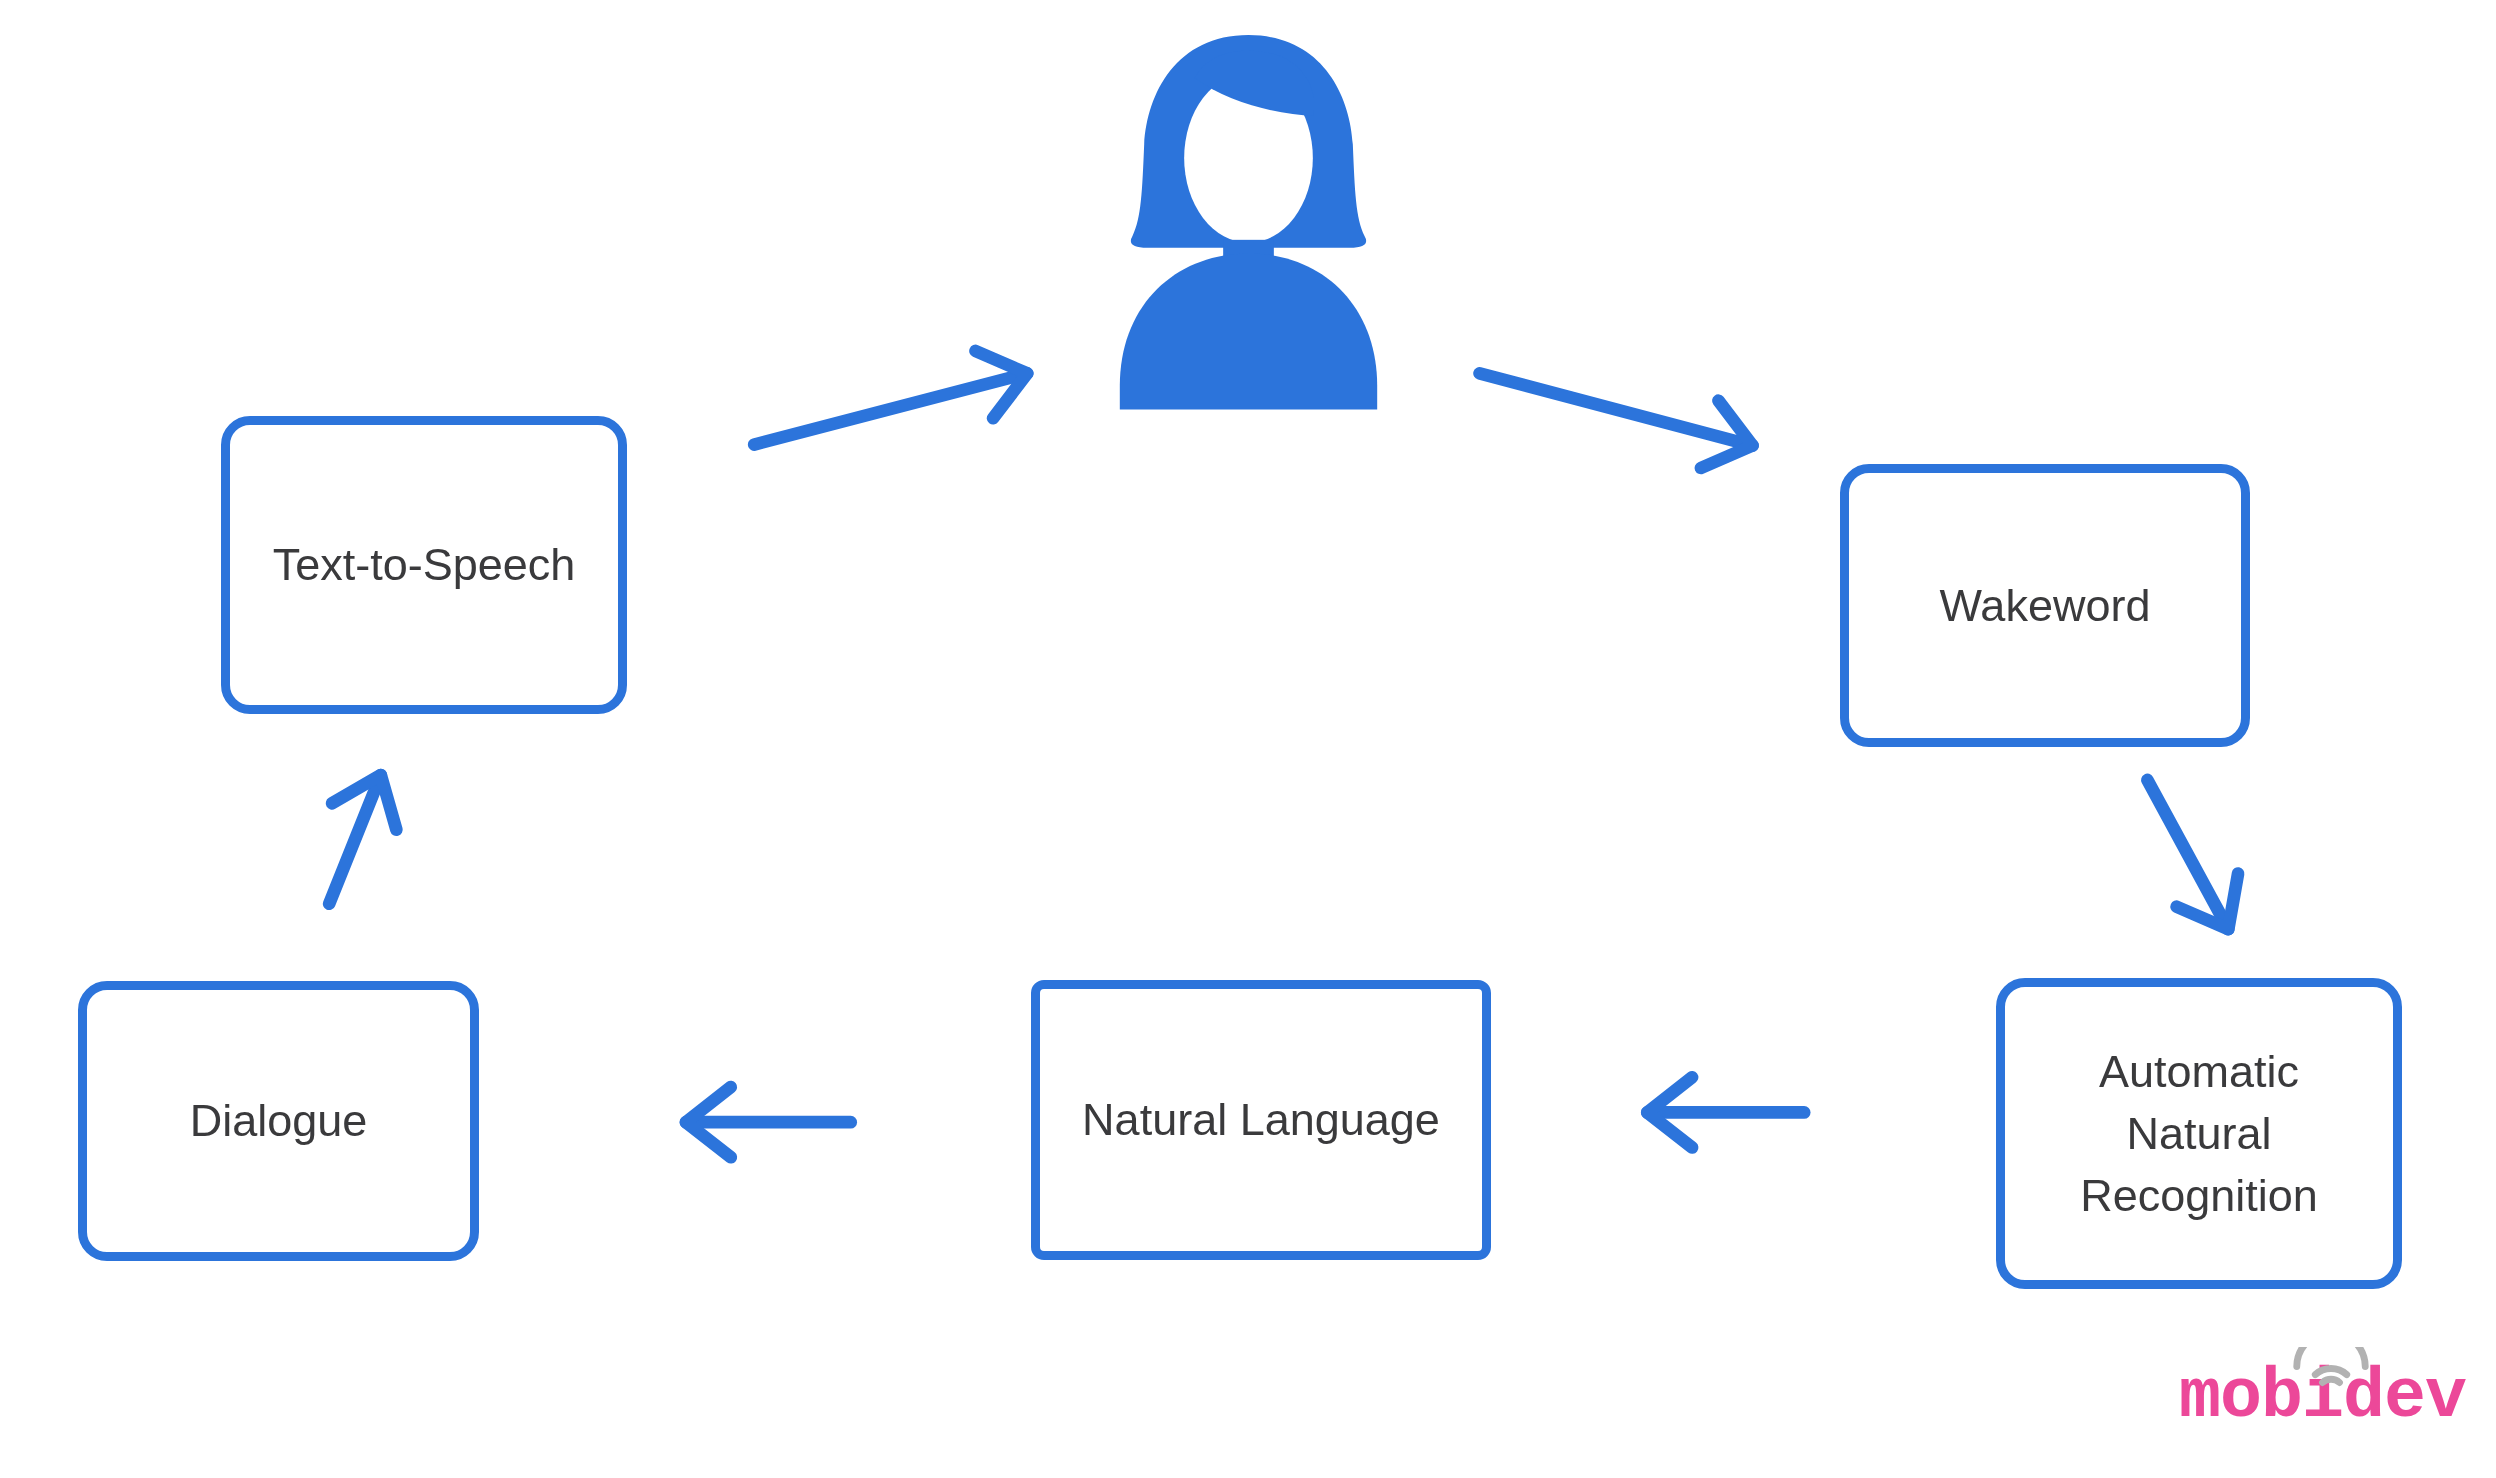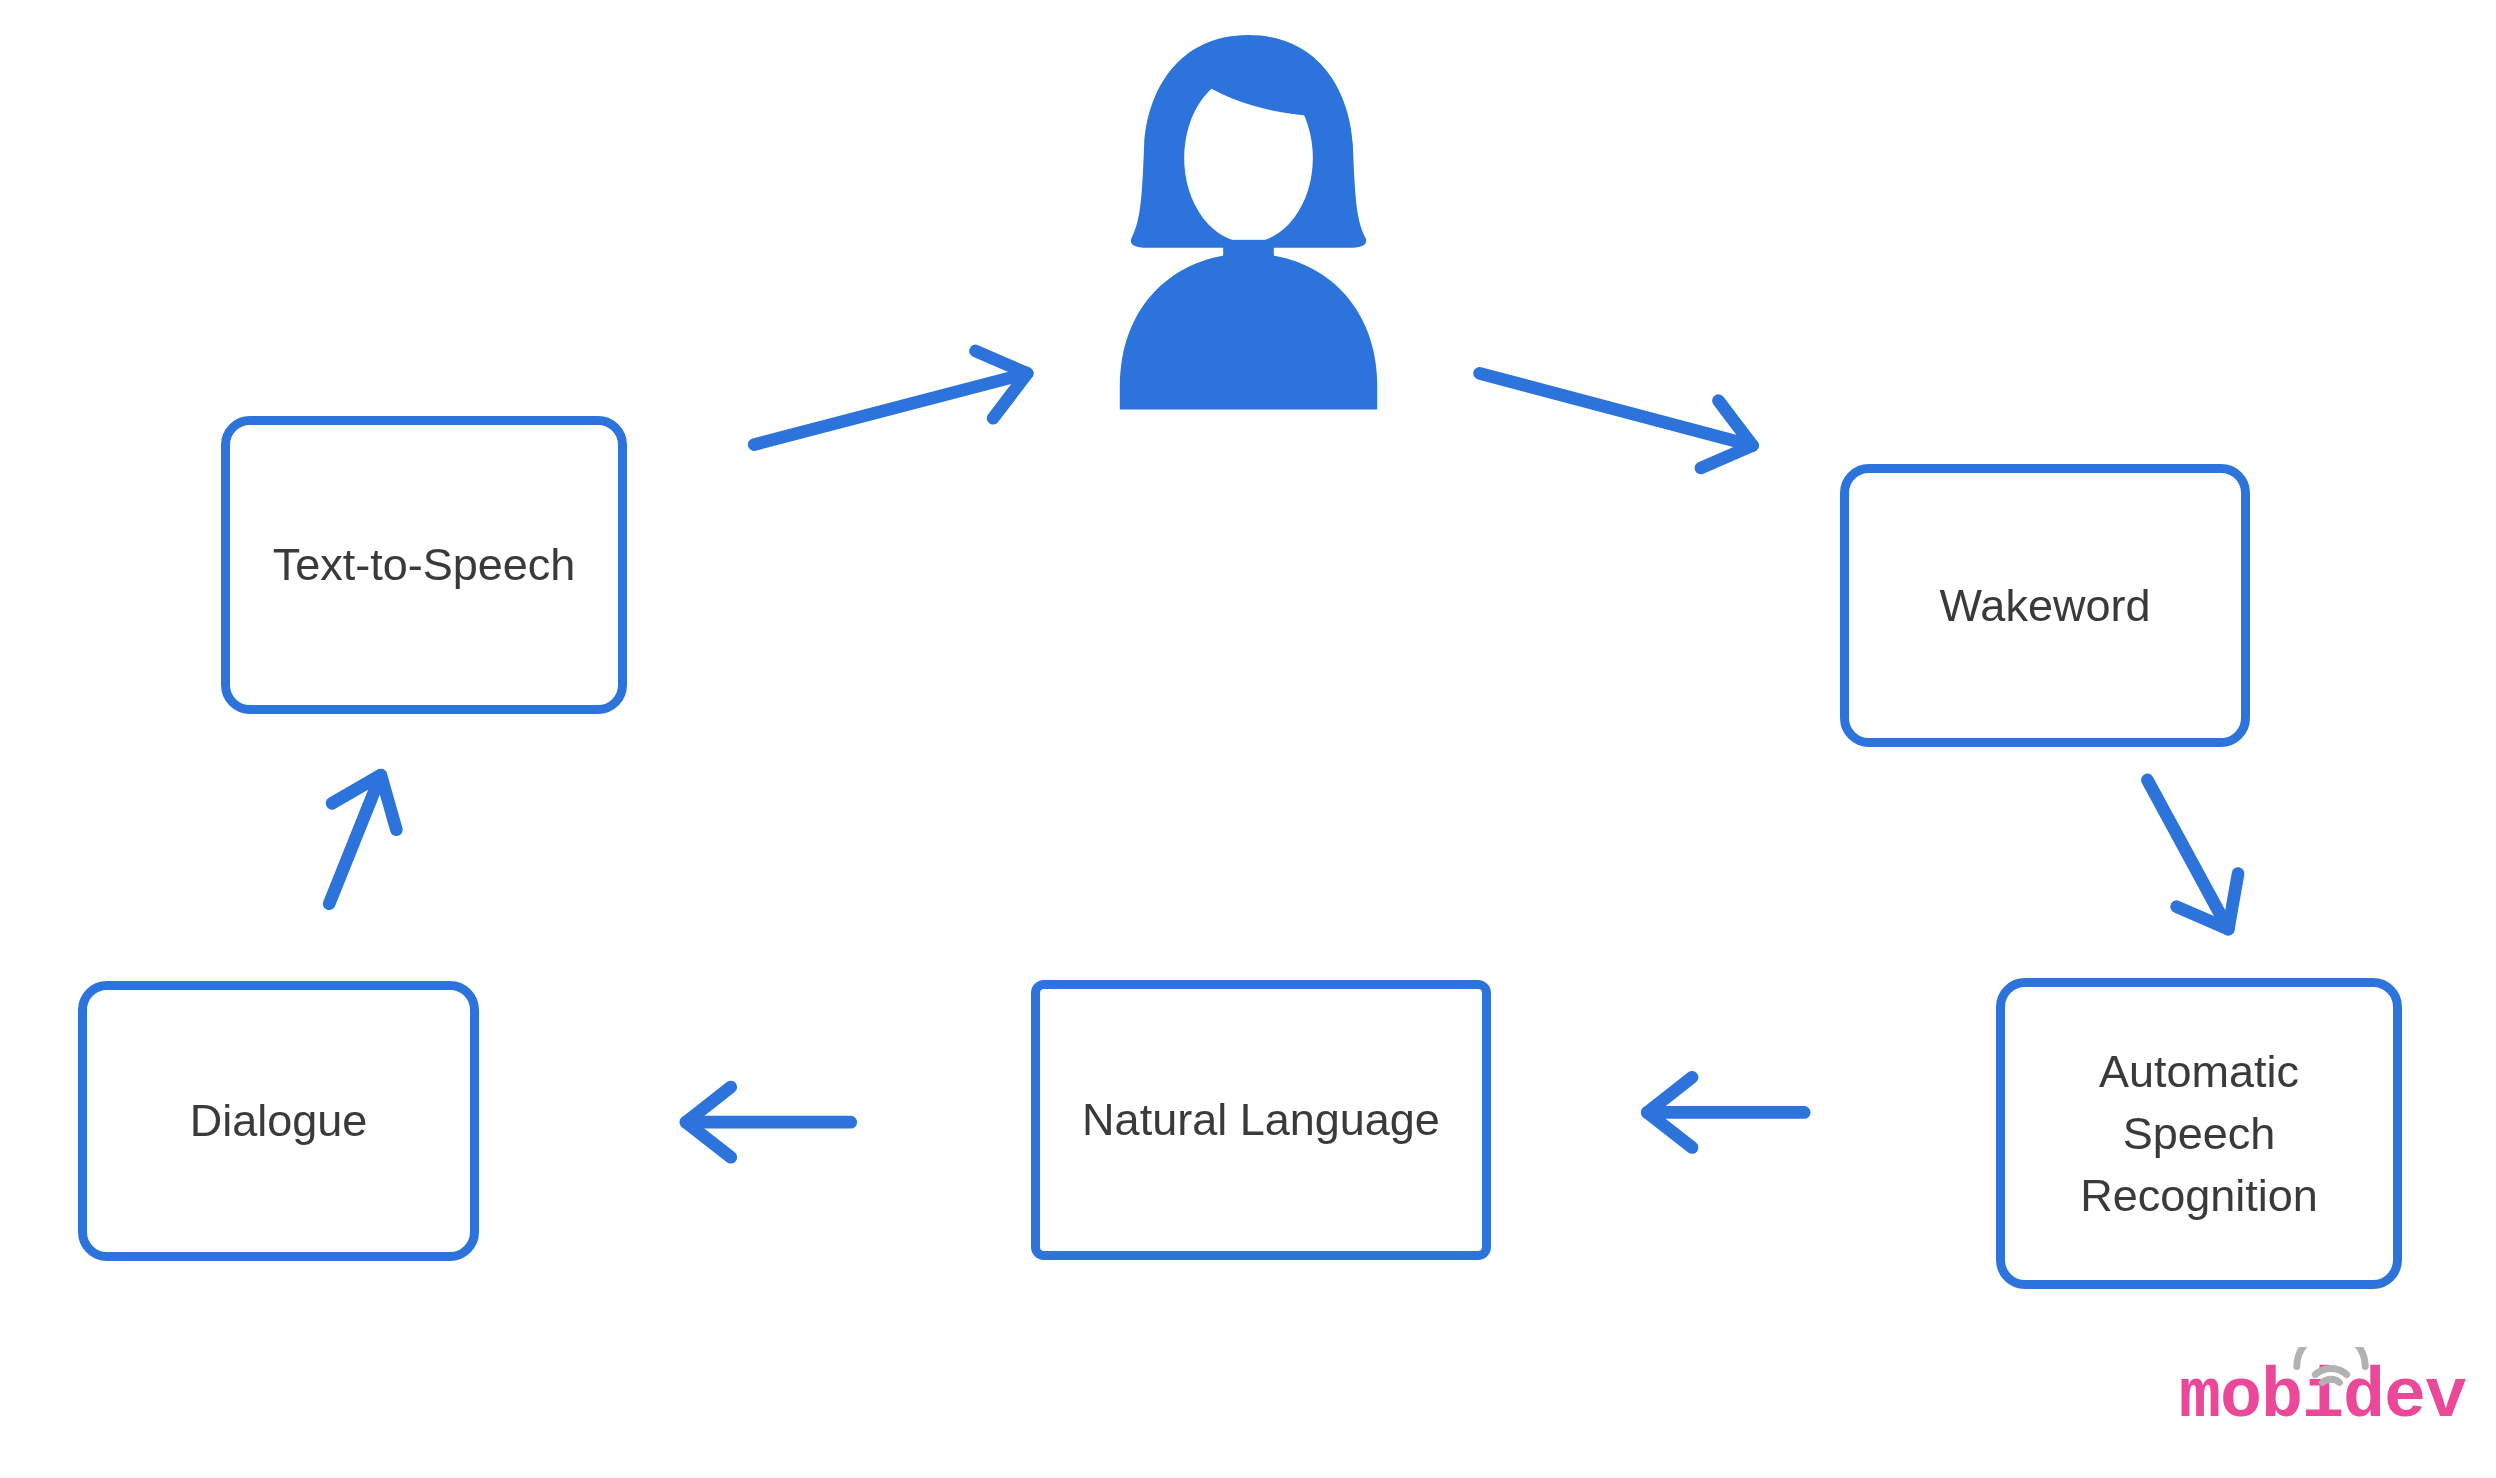--- a/index.html
+++ b/index.html
@@ -107,21 +107,21 @@
   <div class="node" id="node-tts">
     <div>Text-to-Speech</div>
   </div>
 
   <div class="node" id="node-wakeword">
     <div>Wakeword</div>
   </div>
 
   <div class="node" id="node-asr">
     <div>Automatic</div>
-    <div>Speech</div>
+    <div>Natural</div>
     <div>Recognition</div>
   </div>
 
   <div class="node" id="node-nlu">
     <div>Natural Language</div>
   </div>
 
   <div class="node" id="node-dm">
     <div>Dialogue</div>
   </div>

